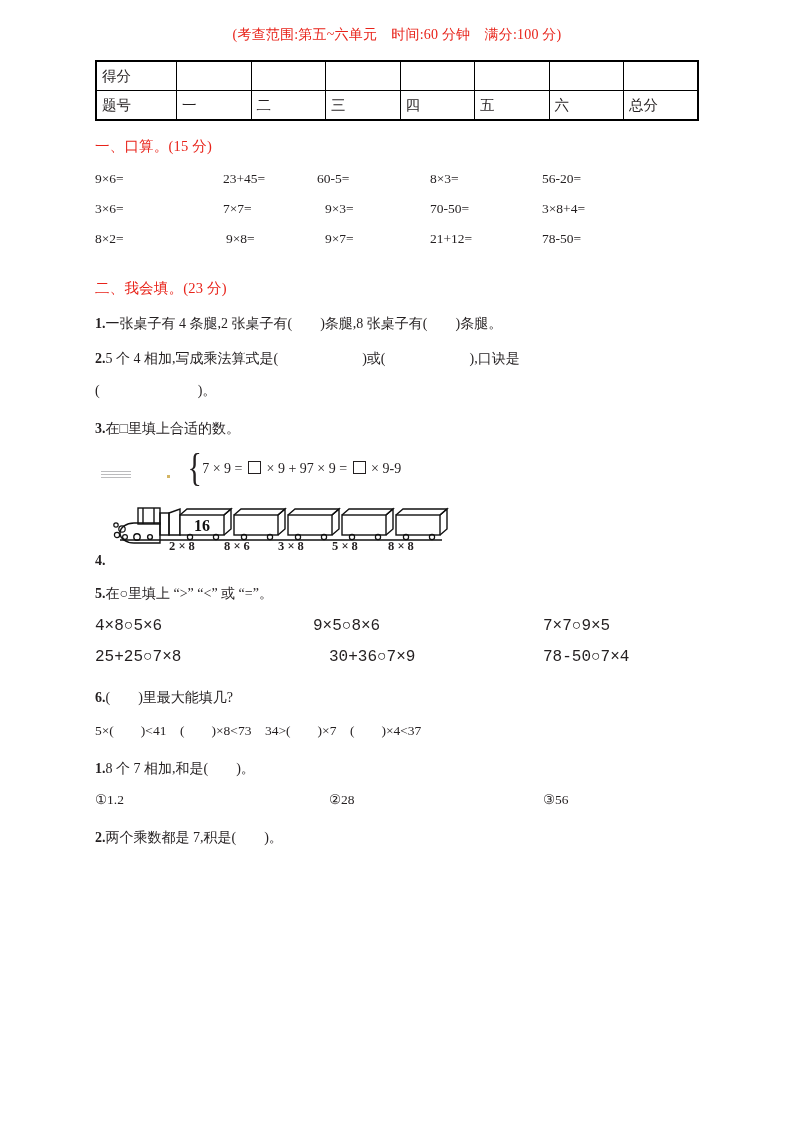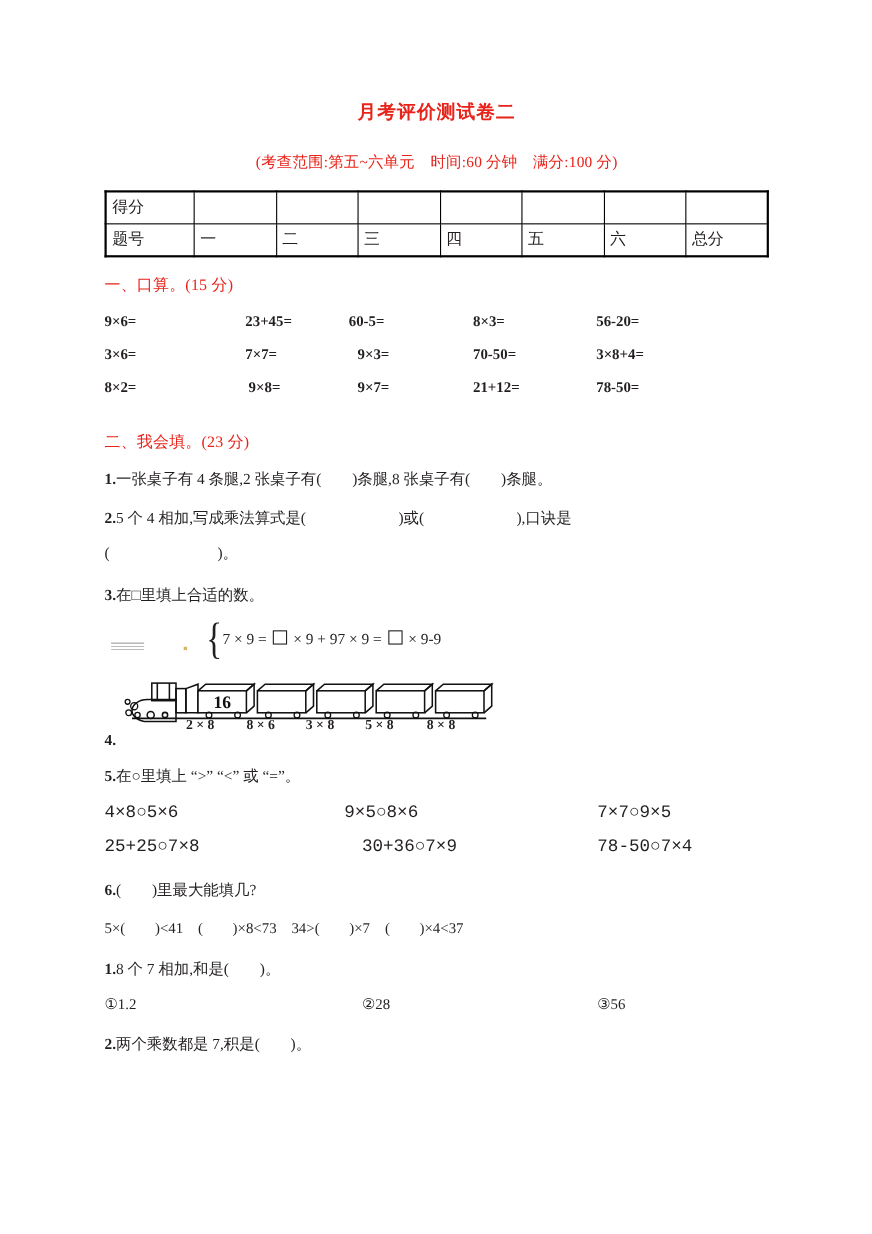--- a/index.html
+++ b/index.html
@@ -204,21 +204,20 @@
     font-weight: bold;
     margin-top: -4px;
   }
 </style>
 </head>
 <body>
 
 <div class="page">
 <div class="content">
 
-  <div class="doc-title">月考评价测试卷二</div>
   <div class="doc-subtitle">(考查范围:第五~六单元　时间:60 分钟　满分:100 分)</div>
 
   <table class="score-table">
     <tbody>
           <tr>
       <td>得分</td>
       <td></td>
       <td></td>
       <td></td>
       <td></td>
@@ -234,21 +233,21 @@
       <td>四</td>
       <td>五</td>
       <td>六</td>
       <td>总分</td>
     </tr>
   </tbody>
       </table>
 
   <div class="sec-head">一、口算。(15 分)</div>
 
-  <div style="margin-top:15px;font-weight:bold;">
+  <div style="margin-top:15px;">
     <div class="calc-row">
       <span style="left:0px;">9×6=</span>
       <span style="left:128px;">23+45=</span>
       <span style="left:222px;">60-5=</span>
       <span style="left:335px;">8×3=</span>
       <span style="left:447px;">56-20=</span>
     </div>
     <div class="calc-row">
       <span style="left:0px;">3×6=</span>
       <span style="left:128px;">7×7=</span>

